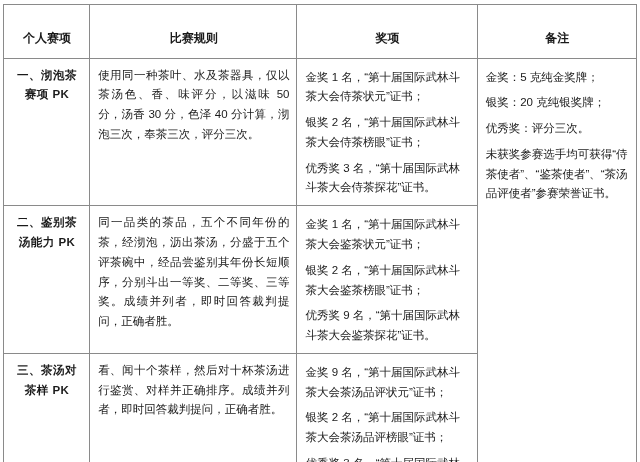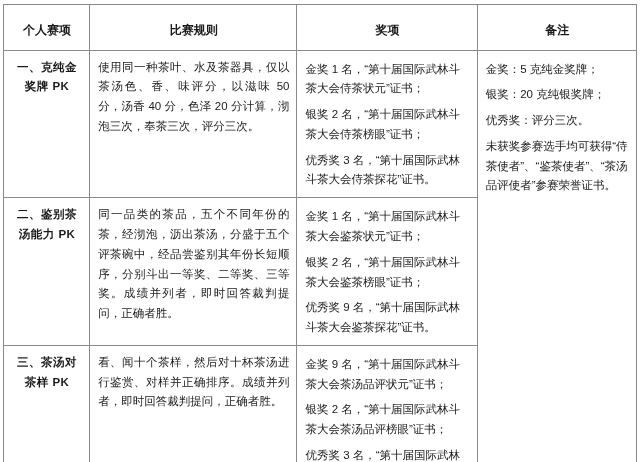--- a/index.html
+++ b/index.html
@@ -30,21 +30,21 @@
     border: 1px solid #8a8a8a;
     vertical-align: top;
     padding: 7px 7px 7px 8px;
     font-size: 11.5px;
     line-height: 1.72;
   }
   table.rules thead th {
     text-align: center;
     font-weight: bold;
     font-size: 12px;
-    padding-top: 15px;
+    padding-top: 23px;
     padding-bottom: 9px;
     vertical-align: middle;
   }
   col.c1 { width: 86px; }
   col.c2 { width: 207px; }
   col.c3 { width: 180px; }
   col.c4 { width: 159px; }
 
   td.item {
     text-align: center;
@@ -85,22 +85,22 @@
     <thead>
       <tr>
         <th>个人赛项</th>
         <th>比赛规则</th>
         <th>奖项</th>
         <th>备注</th>
       </tr>
     </thead>
     <tbody>
       <tr>
-        <td class="item">一、克纯金奖牌 PK</td>
-        <td class="desc">使用同一种茶叶、水及茶器具，仅以茶汤色、香、味评分，以滋味 50 分，汤香 40 分，色泽 20 分计算，沏泡三次，奉茶三次，评分三次。</td>
+        <td class="item">一、沏泡茶赛项 PK</td>
+        <td class="desc">使用同一种茶叶、水及茶器具，仅以茶汤色、香、味评分，以滋味 50 分，汤香 30 分，色泽 40 分计算，沏泡三次，奉茶三次，评分三次。</td>
         <td class="award">
           <p class="blk">金奖 1 名，“第十届国际武林斗茶大会侍茶状元”证书；</p>
           <p class="blk">银奖 2 名，“第十届国际武林斗茶大会侍茶榜眼”证书；</p>
           <p class="blk">优秀奖 3 名，“第十届国际武林斗茶大会侍茶探花”证书。</p>
         </td>
         <td class="remark" rowspan="3">
           <p class="blk">金奖：5 克纯金奖牌；</p>
           <p class="blk">银奖：20 克纯银奖牌；</p>
           <p class="blk">优秀奖：评分三次。</p>
           <p class="blk">未获奖参赛选手均可获得“侍茶使者”、“鉴茶使者”、“茶汤品评使者”参赛荣誉证书。</p>

